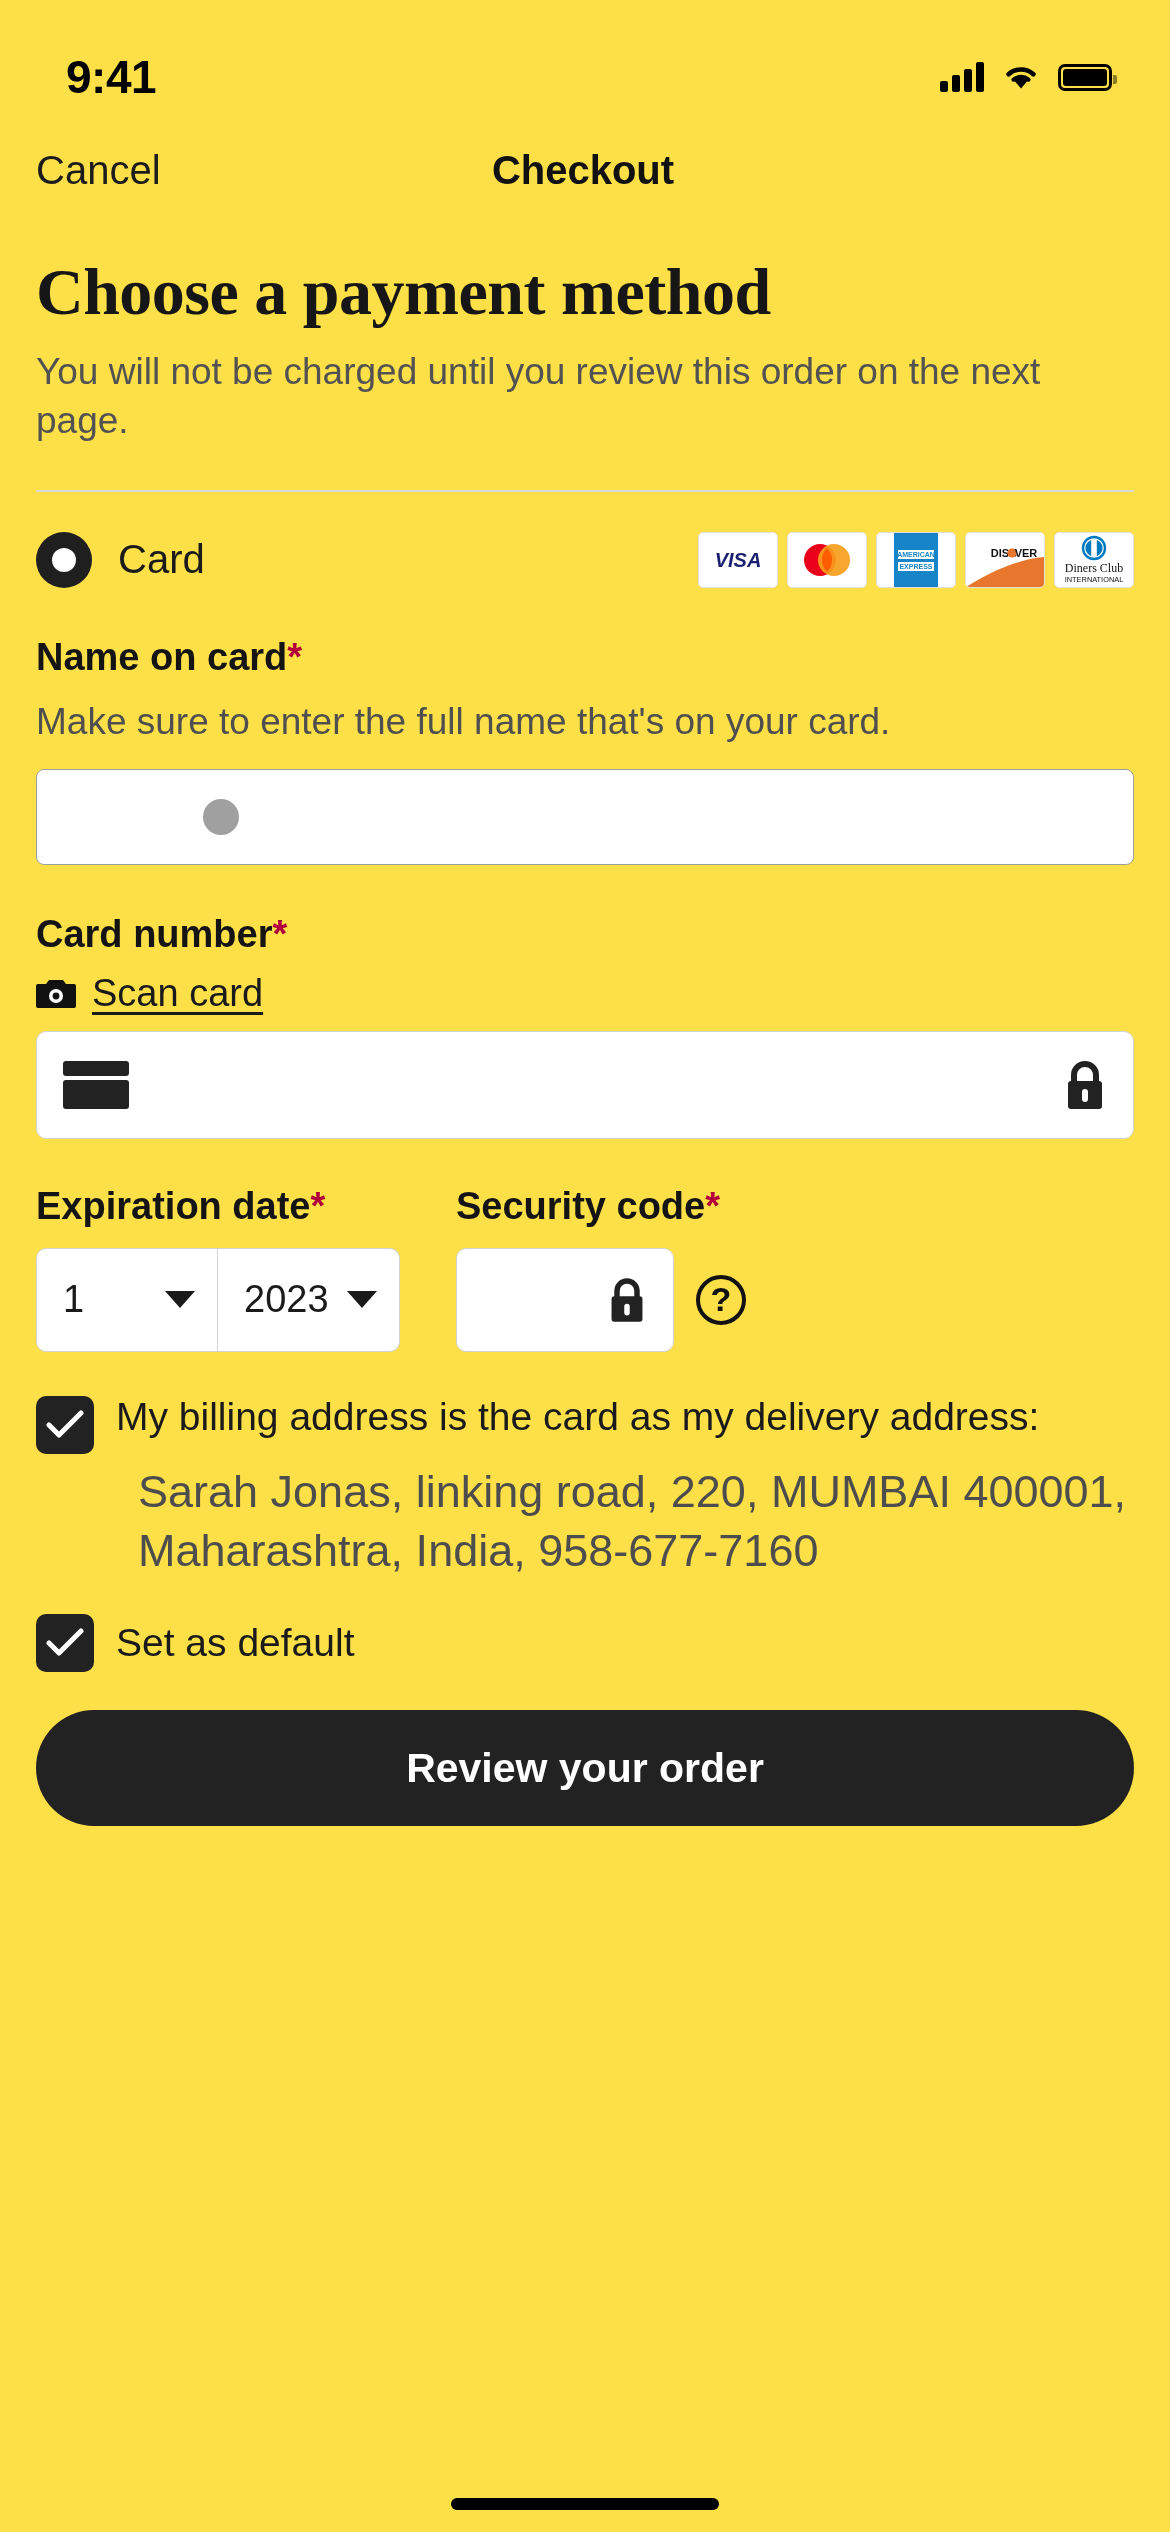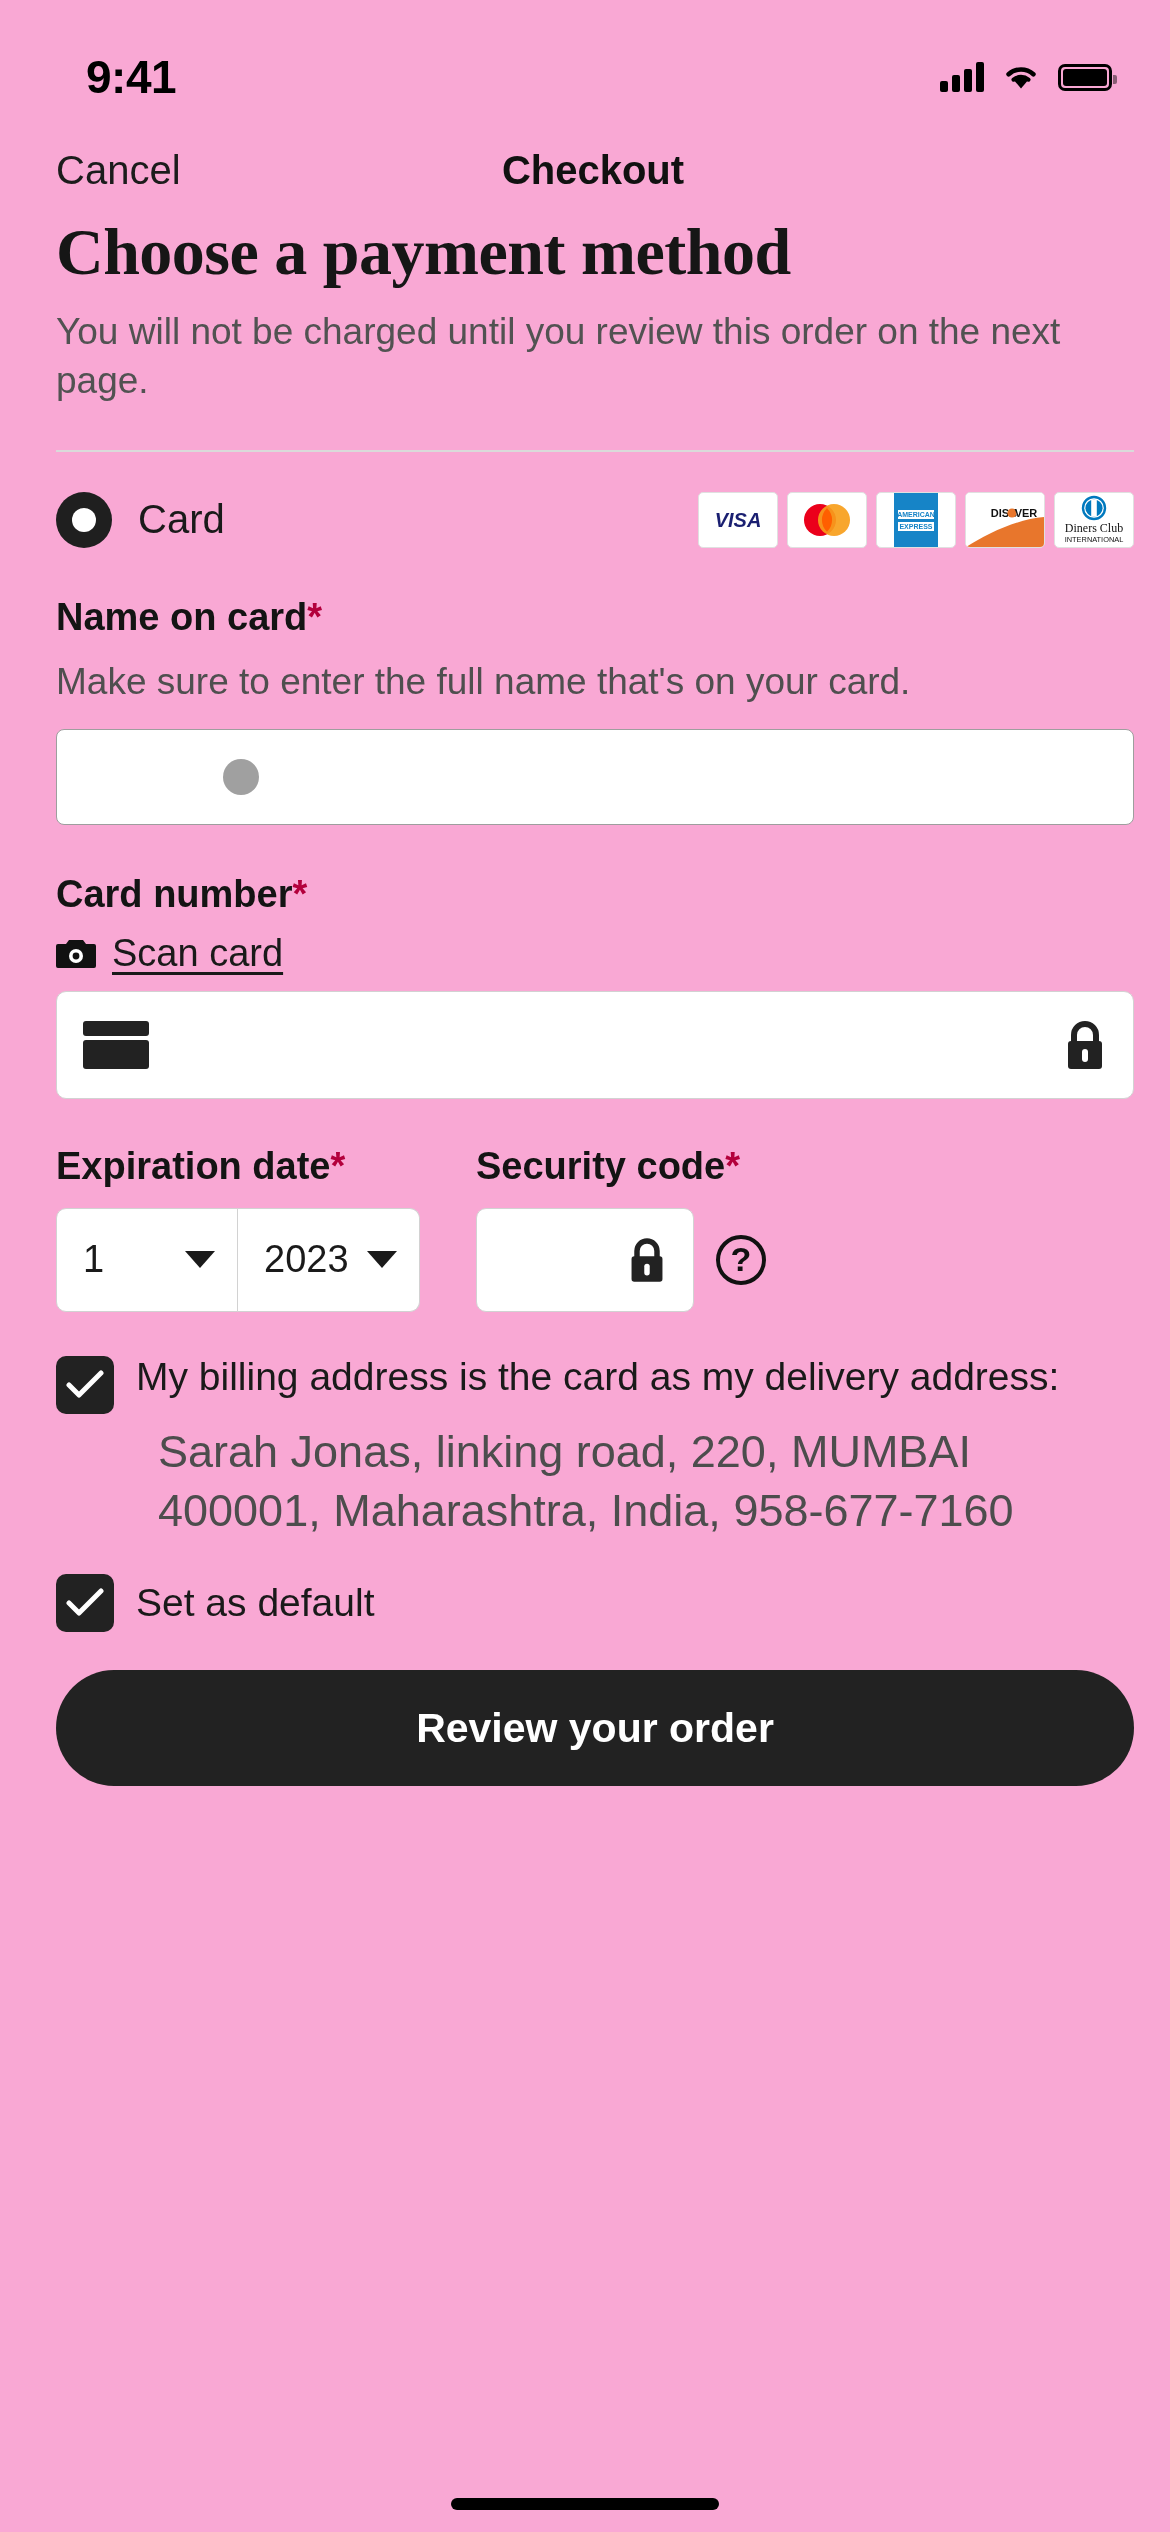--- a/index.html
+++ b/index.html
@@ -9,23 +9,22 @@
     height: 2532px;
     background: #ffffff;
     font-family: "Liberation Sans", sans-serif;
     -webkit-font-smoothing: antialiased;
   }
 
   .phone {
     position: relative;
     width: 1170px;
     height: 2532px;
-    background: #f9a8d4;
+    background: #fde047;
     overflow: hidden;
-    padding-left: 20px;
   }
 
   
   .status-bar {
     height: 124px;
     display: flex;
     align-items: center;
     justify-content: space-between;
     padding: 30px 58px 0 66px;
   }
@@ -107,20 +106,21 @@
   }
 
   
   .content { padding: 0 36px; }
 
   .page-title {
     font-family: "Liberation Serif", serif;
     font-size: 66px;
     line-height: 1.08;
     color: #161616;
+    margin-top: 40px;
     letter-spacing: -0.5px;
   }
 
   .page-sub {
     font-size: 37px;
     line-height: 1.33;
     color: #525252;
     margin-top: 20px;
     max-width: 1080px;
   }

